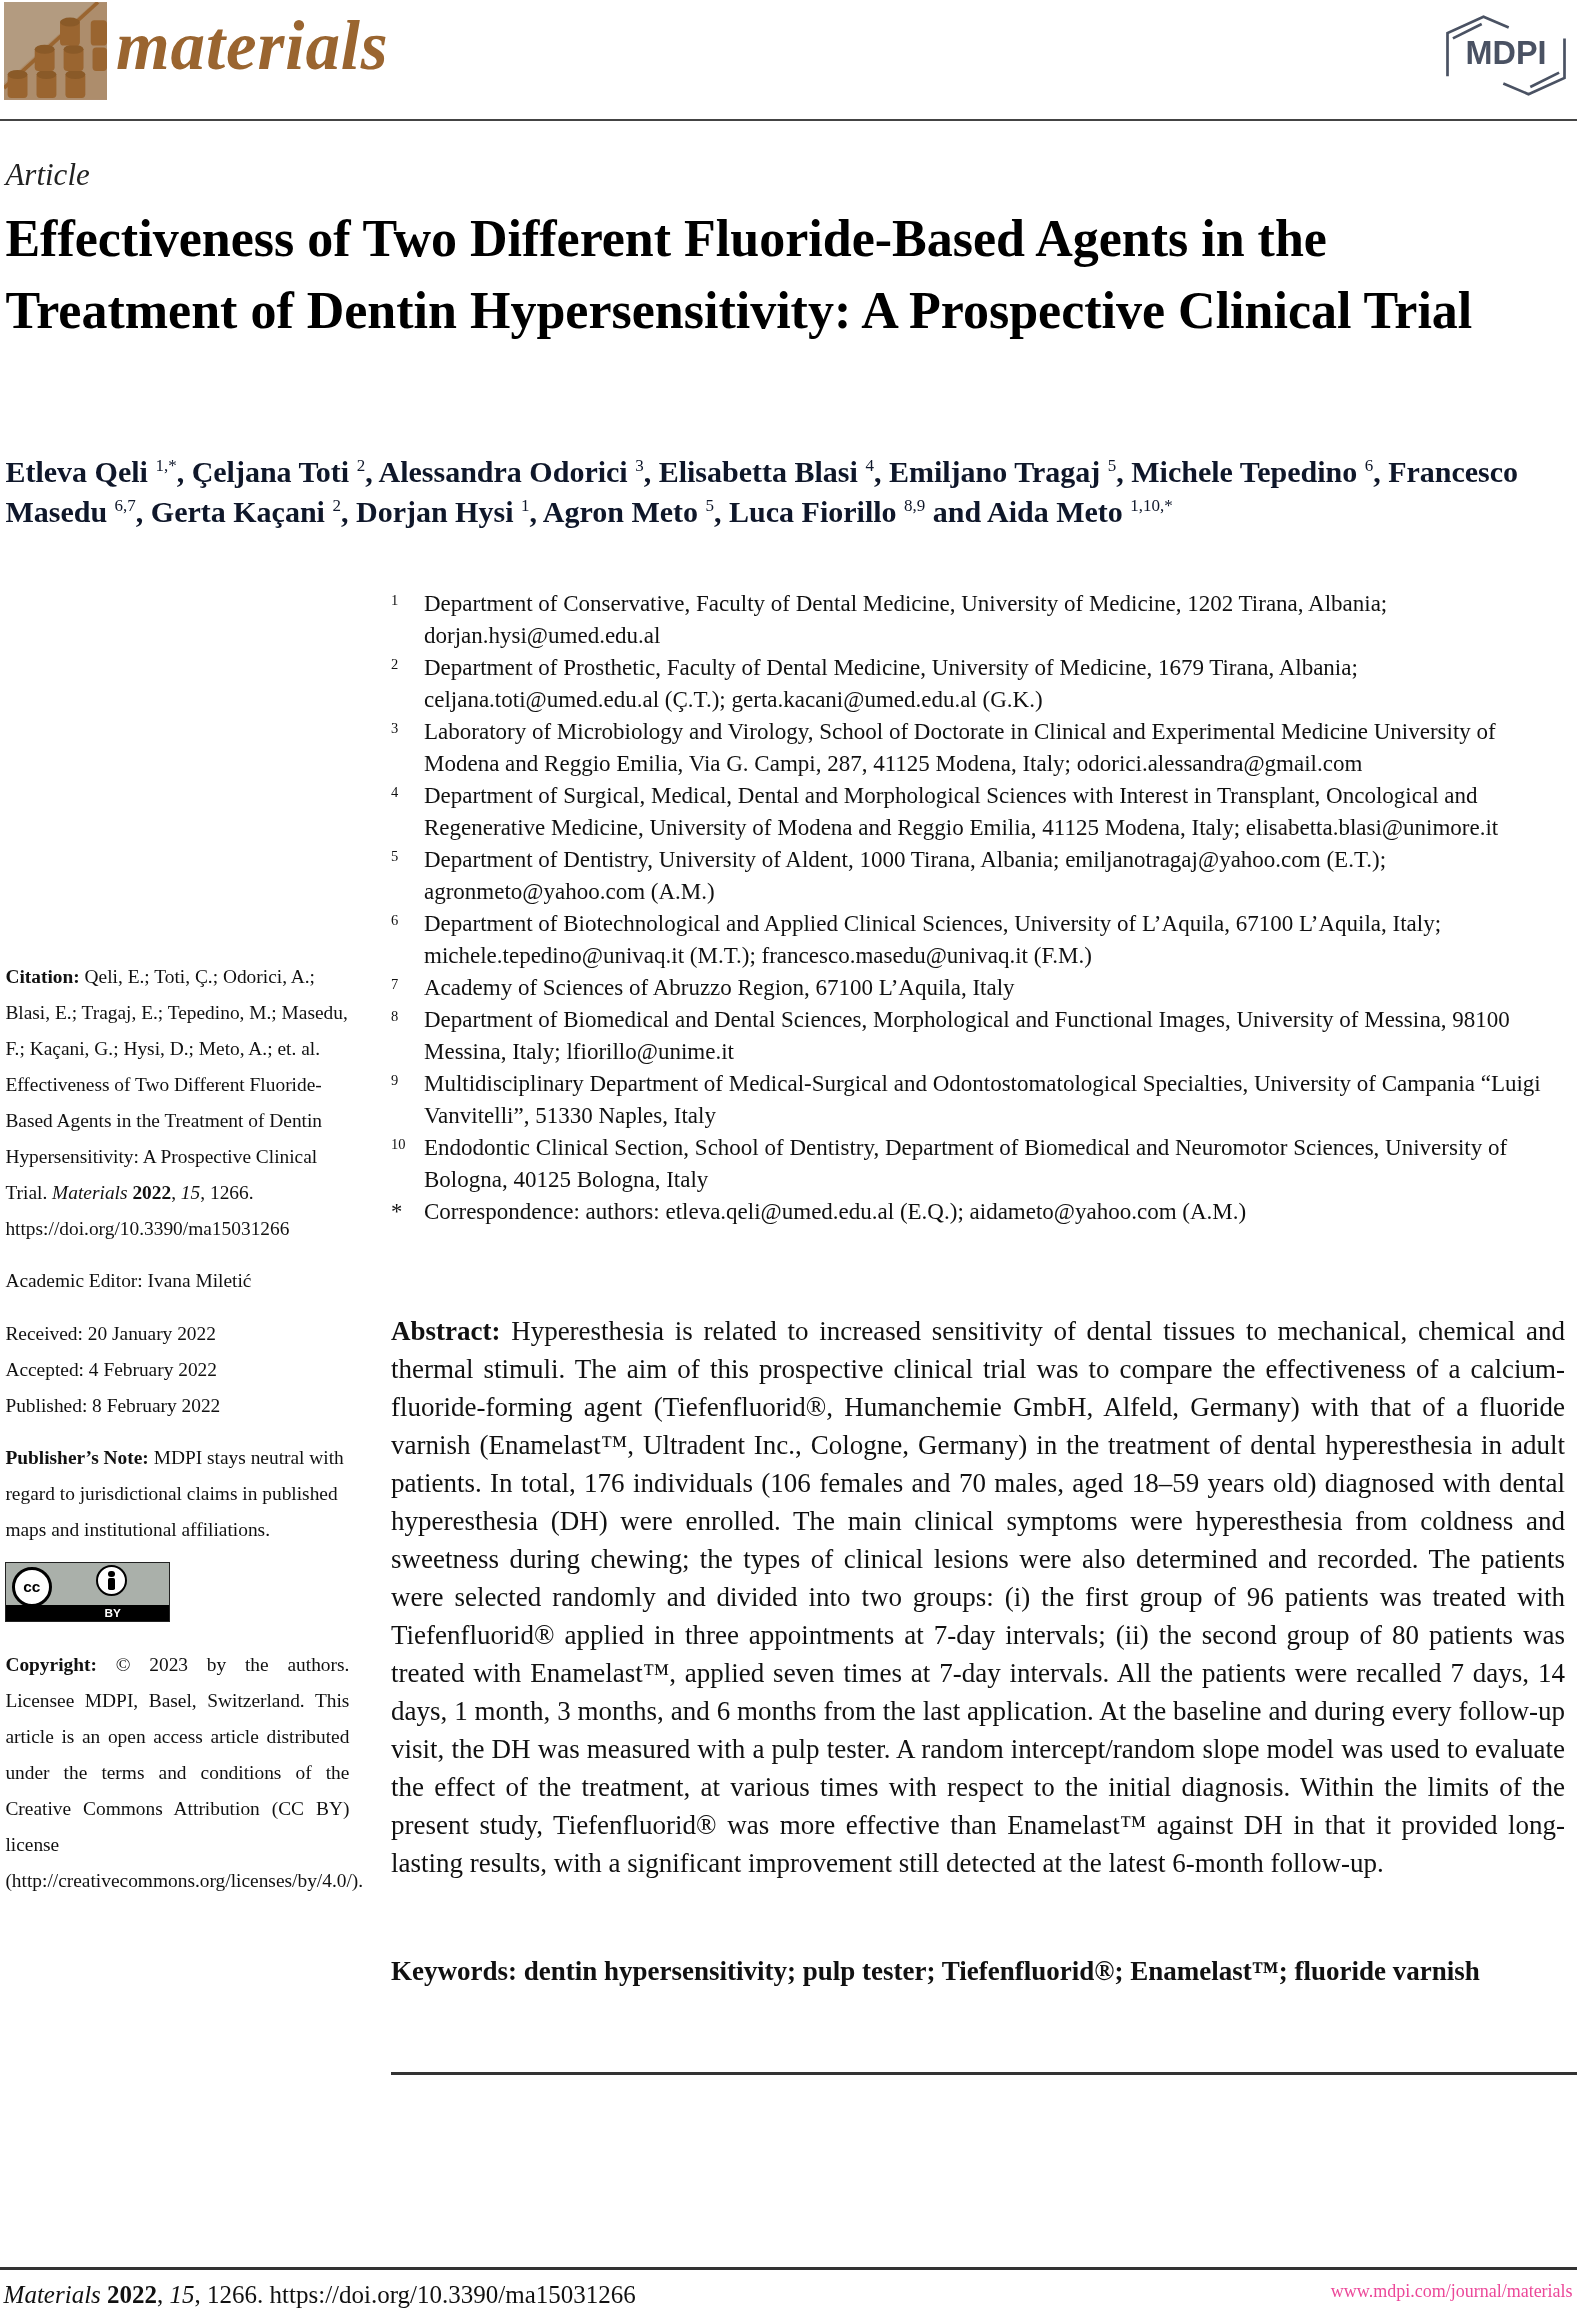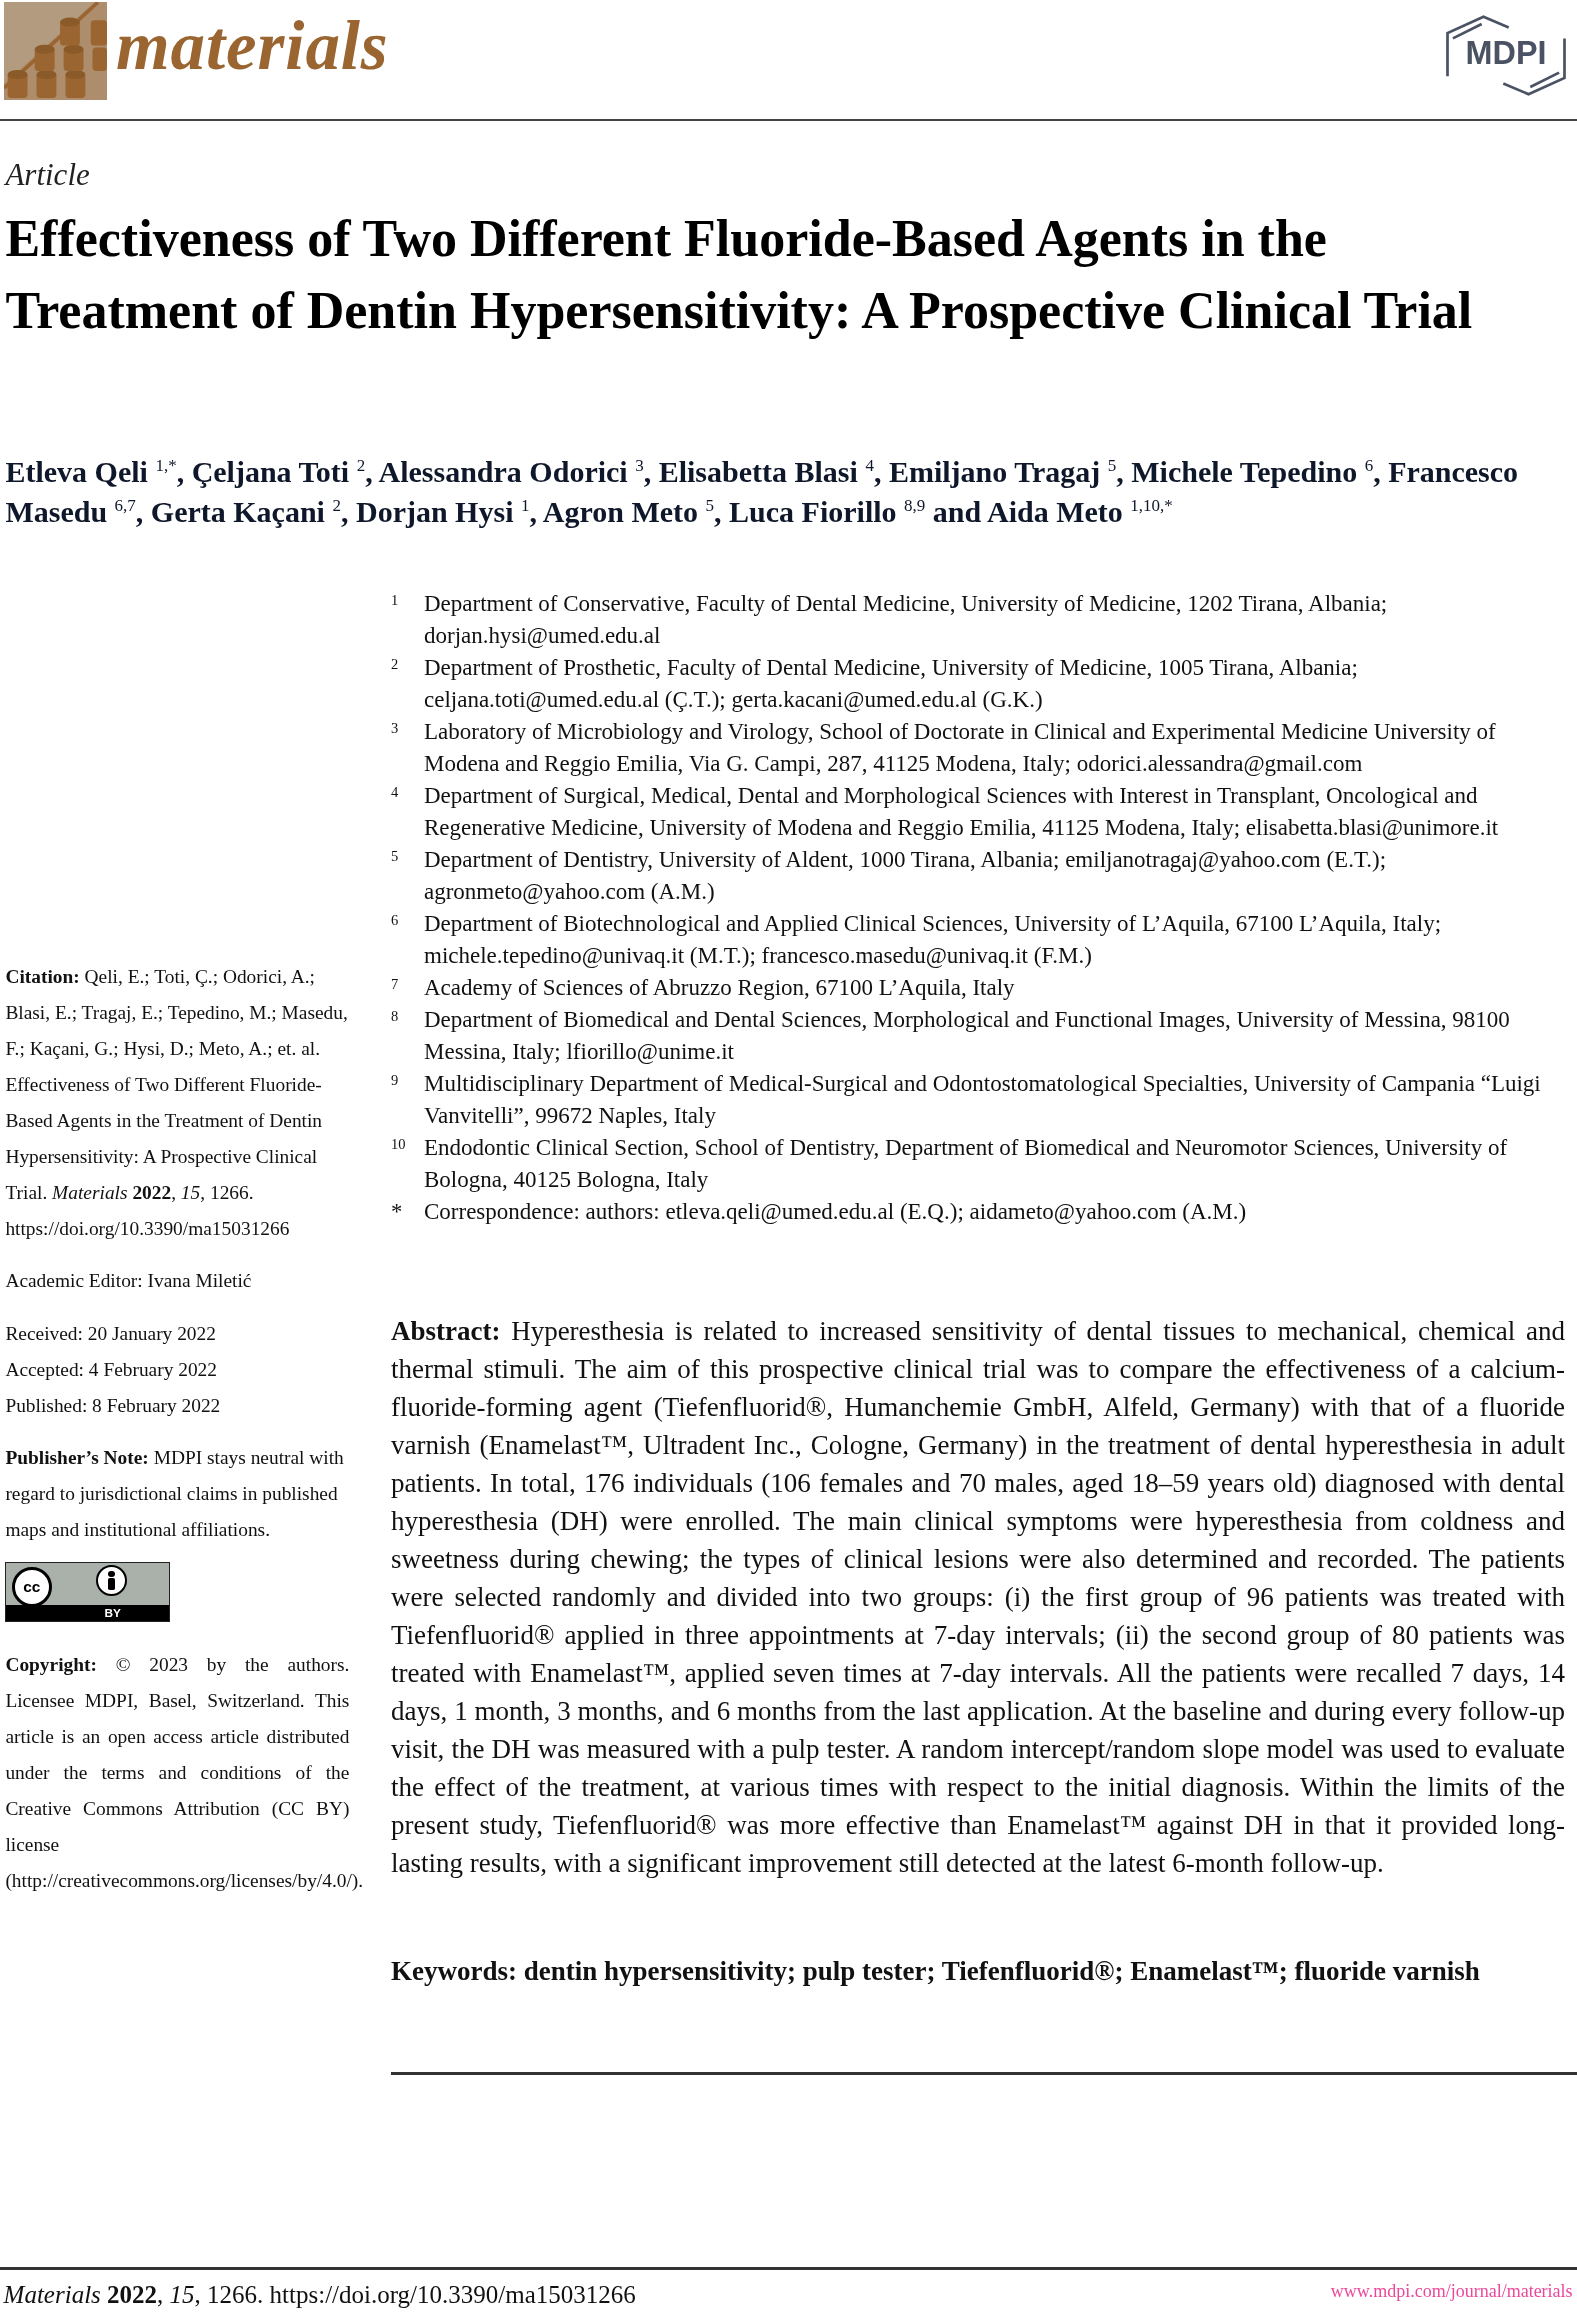--- a/index.html
+++ b/index.html
@@ -87,28 +87,28 @@
   </svg>
 </div>
 <div id="header-rule" class="abs"></div>
 
 <div id="article-type" class="abs">Article</div>
 <div id="title" class="abs">Effectiveness of Two Different Fluoride-Based Agents in the Treatment of Dentin Hypersensitivity: A Prospective Clinical Trial</div>
 <div id="authors" class="abs"><span>Etleva Qeli</span> <sup>1,*</sup><span>, </span><span>Çeljana Toti</span> <sup>2</sup><span>, </span><span>Alessandra Odorici</span> <sup>3</sup><span>, </span><span>Elisabetta Blasi</span> <sup>4</sup><span>, </span><span>Emiljano Tragaj</span> <sup>5</sup><span>, </span><span>Michele Tepedino</span> <sup>6</sup><span>, </span><span>Francesco Masedu</span> <sup>6,7</sup><span>, </span><span>Gerta Kaçani</span> <sup>2</sup><span>, </span><span>Dorjan Hysi</span> <sup>1</sup><span>, </span><span>Agron Meto</span> <sup>5</sup><span>, </span><span>Luca Fiorillo</span> <sup>8,9</sup><span> and </span><span>Aida Meto</span> <sup>1,10,*</sup><span></span></div>
 
 <div id="affiliations" class="abs">
     <div class="aff"><span class="num">1</span><span>Department of Conservative, Faculty of Dental Medicine, University of Medicine, 1202 Tirana, Albania; dorjan.hysi@umed.edu.al</span></div>
-    <div class="aff"><span class="num">2</span><span>Department of Prosthetic, Faculty of Dental Medicine, University of Medicine, 1005 Tirana, Albania; celjana.toti@umed.edu.al (Ç.T.); gerta.kacani@umed.edu.al (G.K.)</span></div>
+    <div class="aff"><span class="num">2</span><span>Department of Prosthetic, Faculty of Dental Medicine, University of Medicine, 1679 Tirana, Albania; celjana.toti@umed.edu.al (Ç.T.); gerta.kacani@umed.edu.al (G.K.)</span></div>
     <div class="aff"><span class="num">3</span><span>Laboratory of Microbiology and Virology, School of Doctorate in Clinical and Experimental Medicine University of Modena and Reggio Emilia, Via G. Campi, 287, 41125 Modena, Italy; odorici.alessandra@gmail.com</span></div>
     <div class="aff"><span class="num">4</span><span>Department of Surgical, Medical, Dental and Morphological Sciences with Interest in Transplant, Oncological and Regenerative Medicine, University of Modena and Reggio Emilia, 41125 Modena, Italy; elisabetta.blasi@unimore.it</span></div>
     <div class="aff"><span class="num">5</span><span>Department of Dentistry, University of Aldent, 1000 Tirana, Albania; emiljanotragaj@yahoo.com (E.T.); agronmeto@yahoo.com (A.M.)</span></div>
     <div class="aff"><span class="num">6</span><span>Department of Biotechnological and Applied Clinical Sciences, University of L’Aquila, 67100 L’Aquila, Italy; michele.tepedino@univaq.it (M.T.); francesco.masedu@univaq.it (F.M.)</span></div>
     <div class="aff"><span class="num">7</span><span>Academy of Sciences of Abruzzo Region, 67100 L’Aquila, Italy</span></div>
     <div class="aff"><span class="num">8</span><span>Department of Biomedical and Dental Sciences, Morphological and Functional Images, University of Messina, 98100 Messina, Italy; lfiorillo@unime.it</span></div>
-    <div class="aff"><span class="num">9</span><span>Multidisciplinary Department of Medical-Surgical and Odontostomatological Specialties, University of Campania “Luigi Vanvitelli”, 99672 Naples, Italy</span></div>
+    <div class="aff"><span class="num">9</span><span>Multidisciplinary Department of Medical-Surgical and Odontostomatological Specialties, University of Campania “Luigi Vanvitelli”, 51330 Naples, Italy</span></div>
     <div class="aff"><span class="num">10</span><span>Endodontic Clinical Section, School of Dentistry, Department of Biomedical and Neuromotor Sciences, University of Bologna, 40125 Bologna, Italy</span></div>
     <div class="aff"><span class="num star">*</span><span>Correspondence: authors: etleva.qeli@umed.edu.al (E.Q.); aidameto@yahoo.com (A.M.)</span></div>
   </div>
 
 <div id="sidebar" class="abs">
   <p>
     <b>Citation:</b>
     <span>Qeli, E.; Toti, Ç.; Odorici, A.; Blasi, E.; Tragaj, E.; Tepedino, M.; Masedu, F.; Kaçani, G.; Hysi, D.; Meto, A.; et. al. Effectiveness of Two Different Fluoride-Based Agents in the Treatment of Dentin Hypersensitivity: A Prospective Clinical Trial.</span>
     <i>Materials</i>
     <b>2022</b>, <i>15</i>,

